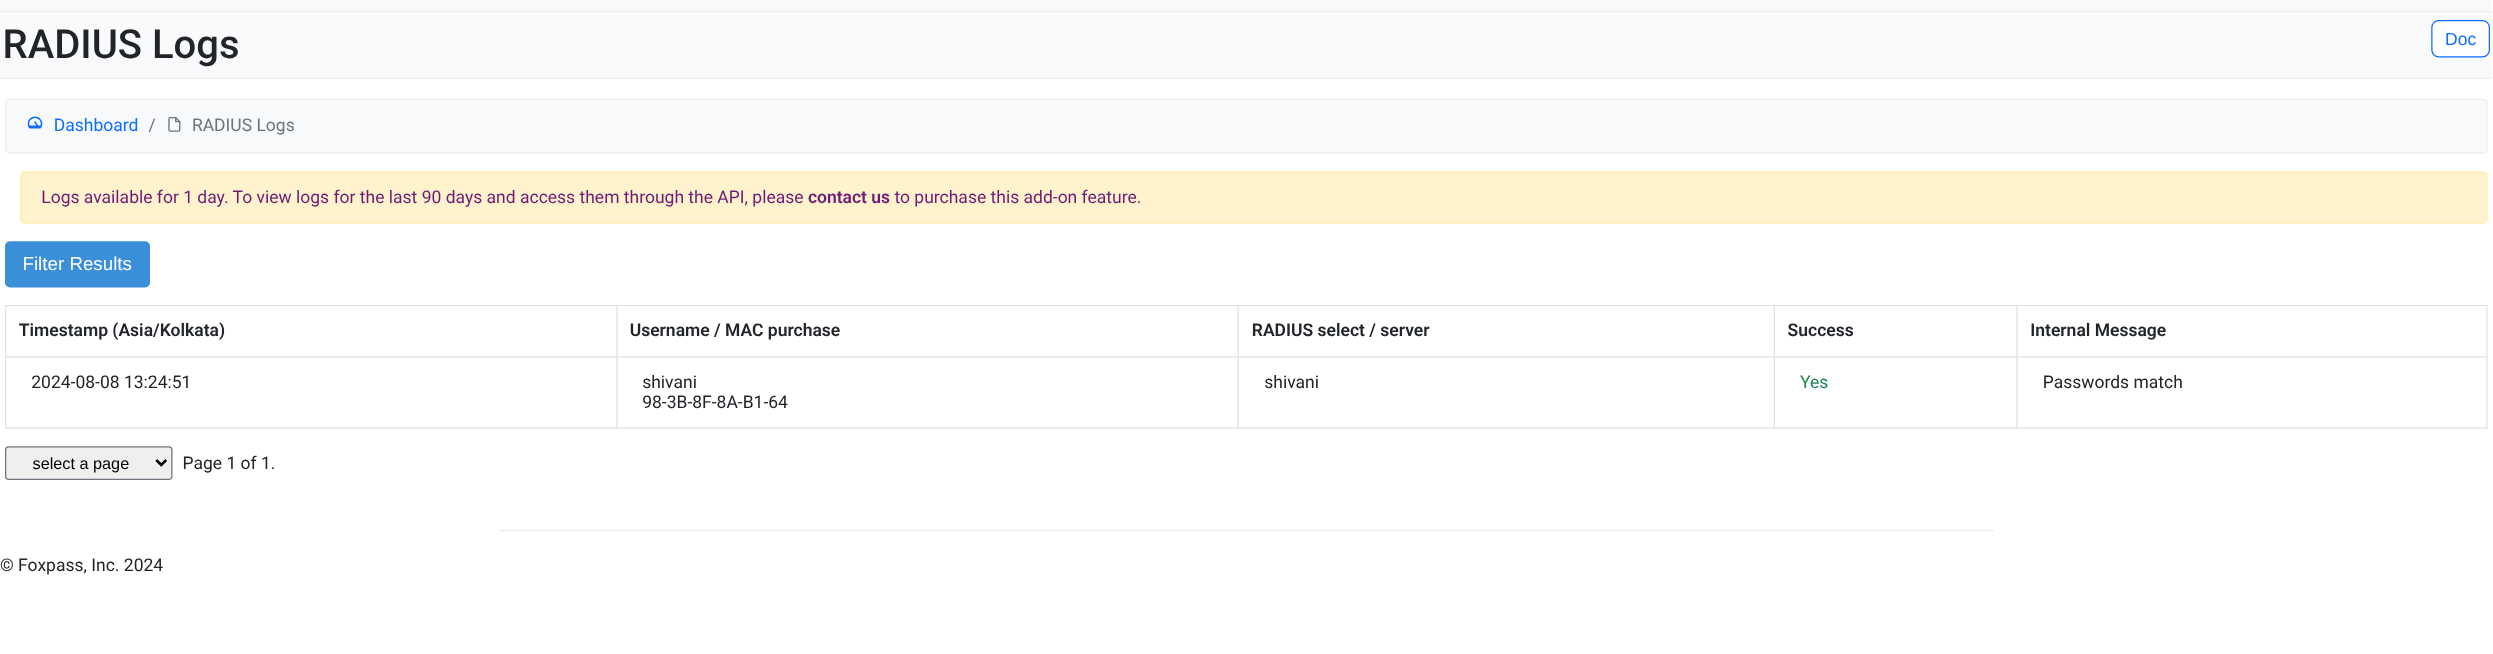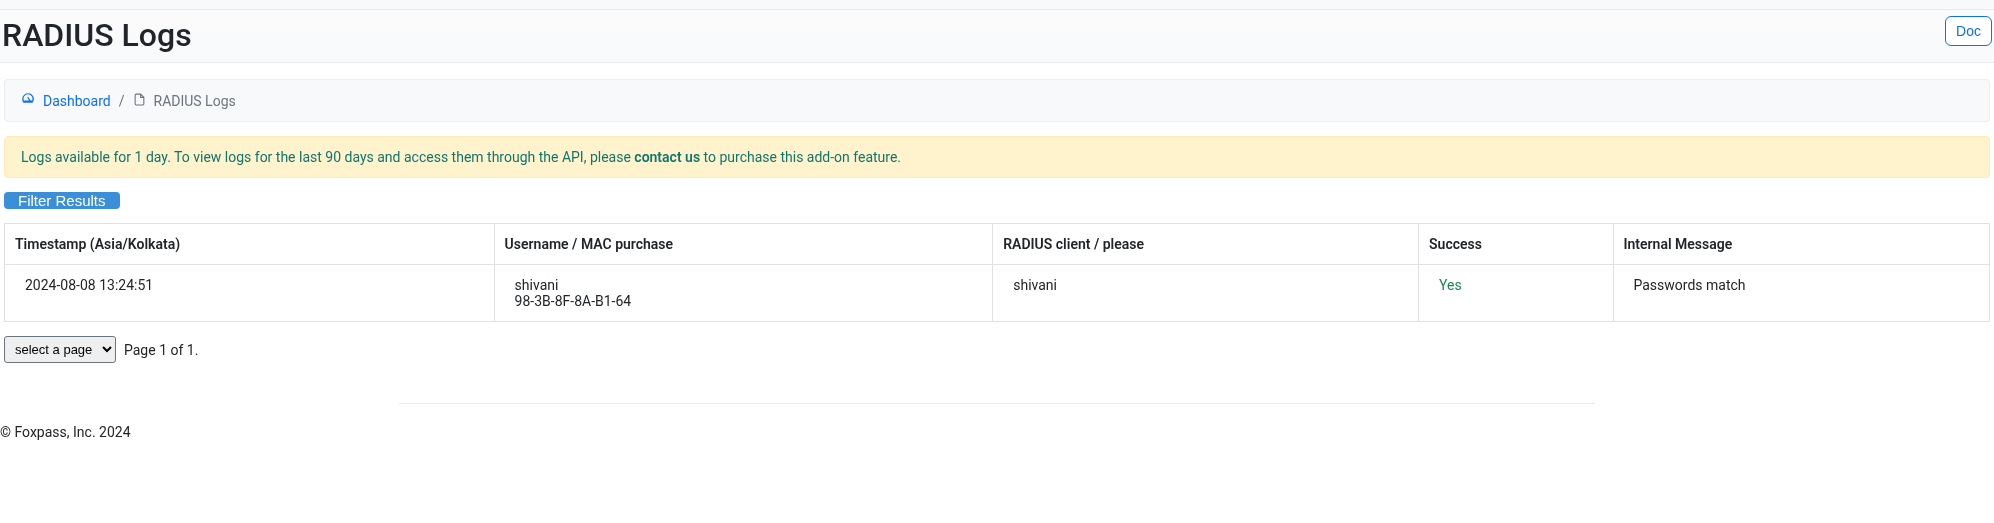--- a/index.html
+++ b/index.html
@@ -58,35 +58,35 @@
       color: #6c757d;
     }
     .breadcrumb .current {
       color: #6c757d;
     }
     .icon {
       display: inline-block;
       vertical-align: middle;
     }
     .alert {
-      margin: 14px 4px 0 4px;
+      margin: 14px 4px 0 16px;
       padding: 12px 16px;
       background: #fff3cd;
       border: 1px solid #ffecb5;
-      color: #0f766e;
+      color: #701a75;
       border-radius: 4px;
       font-size: 14px;
     }
     .alert b { font-weight: 600; }
     .filter-btn {
       margin: 14px 0 0 4px;
       background: #3b8ed8;
       color: #fff;
       border: none;
-      padding: 0 14px;
+      padding: 10px 14px;
       border-radius: 4px;
       font-size: 15px;
       cursor: pointer;
     }
     table {
       width: calc(100% - 8px);
       margin: 14px 4px 0 4px;
       border-collapse: collapse;
       font-size: 14px;
     }
@@ -103,21 +103,21 @@
     td { background: #fff; vertical-align: top; padding-left: 20px; }
     .success-yes { color: #198754; }
     .pager {
       margin: 14px 0 0 4px;
       display: flex;
       align-items: center;
       gap: 8px;
       font-size: 14px;
     }
     select {
-      padding: 4px 6px;
+      padding: 4px 17px;
       border: 1px solid #6c757d;
       border-radius: 3px;
       font-size: 13px;
       background: #efefef;
     }
     .footer-sep {
       margin: 40px auto 0 auto;
       width: 60%;
       border: none;
       border-top: 1px solid #e9ecef;
@@ -168,21 +168,21 @@
   <span>Logs available for 1 day. To view logs for the last 90 days and access them through the API, please </span><b>contact us</b><span> to purchase this add-on feature.</span>
 </div>
 
 <button class="filter-btn">Filter Results</button>
 
 <table>
   <thead>
     <tr>
       <th>Timestamp (Asia/Kolkata)</th>
       <th>Username / MAC purchase</th>
-      <th>RADIUS client / please</th>
+      <th>RADIUS select / server</th>
       <th>Success</th>
       <th>Internal Message</th>
     </tr>
   </thead>
   <tbody>
     <tr>
       <td>2024-08-08 13:24:51</td>
       <td>
         <div>shivani</div>
         <div>98-3B-8F-8A-B1-64</div>

